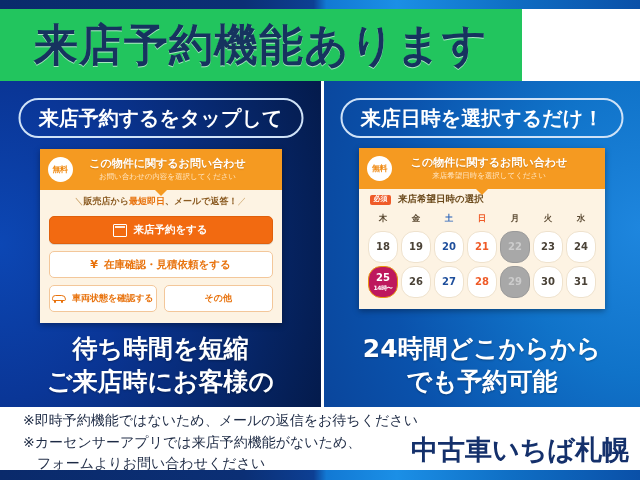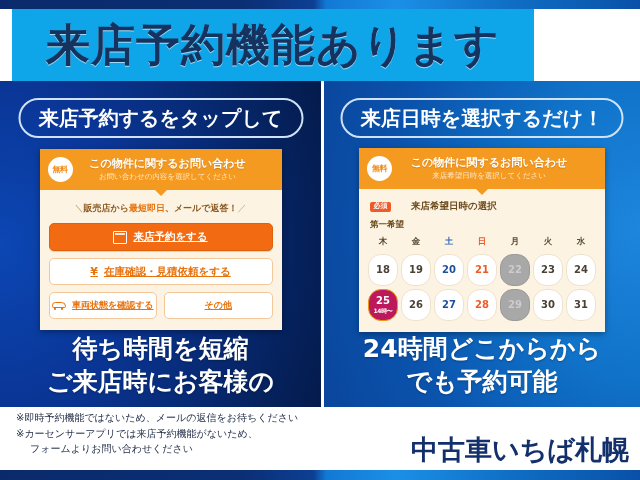--- a/index.html
+++ b/index.html
@@ -13,22 +13,22 @@
   
   .accent-bar{
     position:absolute;left:0;width:640px;height:9px;
     background:linear-gradient(90deg,#0a2a6b 0%,#0b2f75 38%,#0d3f93 49%,#1279d4 51%,#1b8fe6 62%,#0f6ec4 80%,#0a50a8 100%);
   }
   .accent-bar.top{top:0;}
   .accent-bar.bottom{bottom:0;height:10px;}
 
   
   .headline-wrap{
-    position:absolute;top:9px;left:12px;width:522px;height:72px;
-    background:#0ea5e9;display:flex;align-items:center;justify-content:center;
+    position:absolute;top:9px;left:0;width:522px;height:72px;
+    background:#22c55e;display:flex;align-items:center;justify-content:center;
   }
   .headline{
     font-size:44px;font-weight:bold;color:#16335f;letter-spacing:1px;
     white-space:nowrap;line-height:1;
     text-shadow:0 1px 0 rgba(255,255,255,.6);
   }
 
   
   .panels{position:absolute;top:81px;left:0;width:640px;height:326px;display:flex;}
   .panel{position:relative;height:100%;overflow:hidden;}
@@ -81,33 +81,33 @@
   }
   .card-head-texts{flex:1 1 auto;min-width:0;text-align:center;padding-right:18px;}
   .card-title{
     color:#ffffff;font-size:11px;font-weight:bold;white-space:nowrap;line-height:1.25;
     text-shadow:0 1px 1px rgba(150,80,0,.35);
   }
   .card-sub{
     color:#ffe6c2;font-size:7.5px;white-space:nowrap;line-height:1.4;margin-top:1px;
   }
 
-  .card-body{padding:11px 9px 11px 9px;}
+  .card-body{padding:4px 9px 11px 9px;}
 
   .lead-note{
     text-align:center;font-size:9px;font-weight:bold;color:#8a5a20;
     margin:1px 0 8px 0;white-space:nowrap;
   }
   .lead-note .hl{color:#e8720c;}
   .lead-note .slash{color:#c59a5c;font-weight:normal;}
 
   .btn{
     box-sizing:border-box;border-radius:5px;
     display:flex;align-items:center;justify-content:center;gap:6px;
-    font-size:10.5px;font-weight:bold;white-space:nowrap;text-decoration:underline;
+    font-size:10.5px;font-weight:bold;white-space:nowrap;
   }
   .btn-primary{
     height:28px;background:#f26a11;color:#ffffff;
     border:1px solid #e0600c;margin-bottom:7px;
     box-shadow:0 1px 0 rgba(0,0,0,.12);
   }
   .btn-outline{
     height:27px;background:#ffffff;color:#e8720c;
     border:1px solid #f3c79a;margin-bottom:7px;
   }
@@ -131,21 +131,21 @@
     content:"";position:absolute;left:0;right:0;bottom:2px;height:4px;
     border:1.5px solid currentColor;border-radius:4px 5px 2px 2px;
   }
   .ico-car:after{
     content:"";position:absolute;left:2px;bottom:0;width:2.5px;height:2.5px;
     border-radius:50%;background:currentColor;
     box-shadow:7px 0 0 0 currentColor;
   }
 
   
-  .cal-head{display:flex;align-items:center;gap:20px;margin:0 0 6px 2px;}
+  .cal-head{display:flex;align-items:center;gap:7px;margin:0 0 6px 2px;}
   .req-badge{
     background:#ef5b28;color:#fff;font-size:7px;font-weight:bold;
     padding:1.5px 3.5px;border-radius:2px;line-height:1;white-space:nowrap;
   }
   .cal-head-label{font-size:9.5px;font-weight:bold;color:#6b4a1c;white-space:nowrap;}
   .cal-pref{font-size:8.5px;font-weight:bold;color:#6b4a1c;margin:0 0 4px 2px;}
 
   .cal-grid{display:grid;grid-template-columns:repeat(7,1fr);gap:3px;}
   .dow{
     text-align:center;font-size:8.5px;font-weight:bold;color:#5b4a33;
@@ -173,22 +173,22 @@
     font-size:25px;font-weight:bold;line-height:1.3;
     text-shadow:0 1px 2px rgba(0,0,0,.28);
   }
 
   
   .footer{
     position:absolute;left:0;bottom:10px;width:640px;height:63px;
     background:#ffffff;
   }
   .notes{
-    position:absolute;left:16px;top:3px;
-    color:#1d2a44;font-size:10px;line-height:1.55;
+    position:absolute;left:23px;top:3px;
+    color:#1d2a44;font-size:14px;line-height:1.55;
   }
   .notes .indent{padding-left:14px;display:block;}
   .dealer-logo{
     position:absolute;right:11px;bottom:2px;
     font-size:27px;font-weight:bold;color:#14306b;
     letter-spacing:0px;white-space:nowrap;
     text-shadow:1px 1px 0 rgba(255,255,255,.85);
   }
 </style>
 </head>
@@ -270,21 +270,20 @@
           </div>
         </div>
 
         <div class="card-body">
 
           <div class="cal-head">
             <span class="req-badge">必須</span>
             <span class="cal-head-label">来店希望日時の選択</span>
           </div>
 
-          <div class="cal-pref">第一希望</div>
 
           <div class="cal-grid" id="calendar-grid">
               <div class="dow">木</div>
               <div class="dow">金</div>
               <div class="dow sat">土</div>
               <div class="dow sun">日</div>
               <div class="dow">月</div>
               <div class="dow">火</div>
               <div class="dow">水</div>
               <div class="day">

